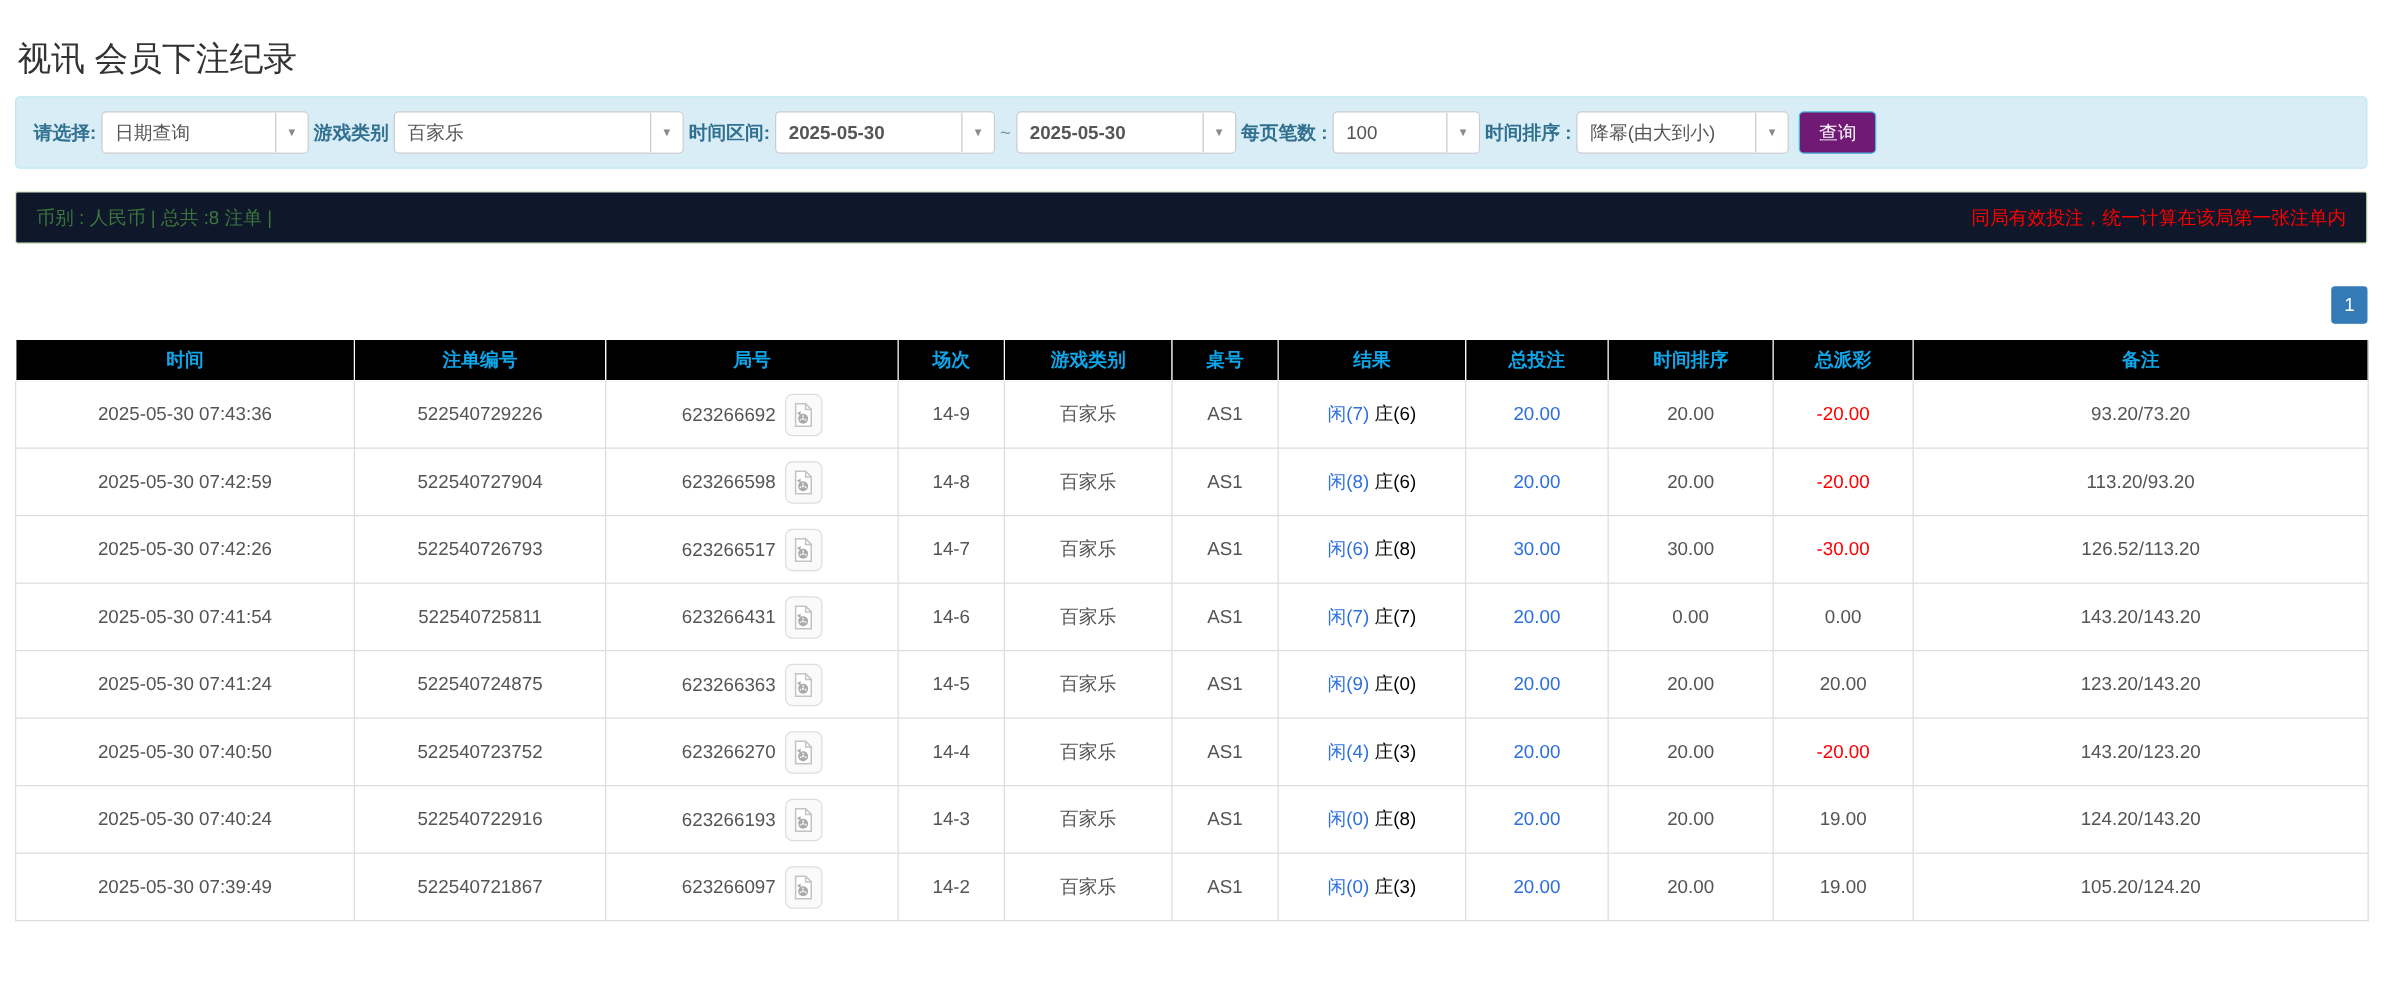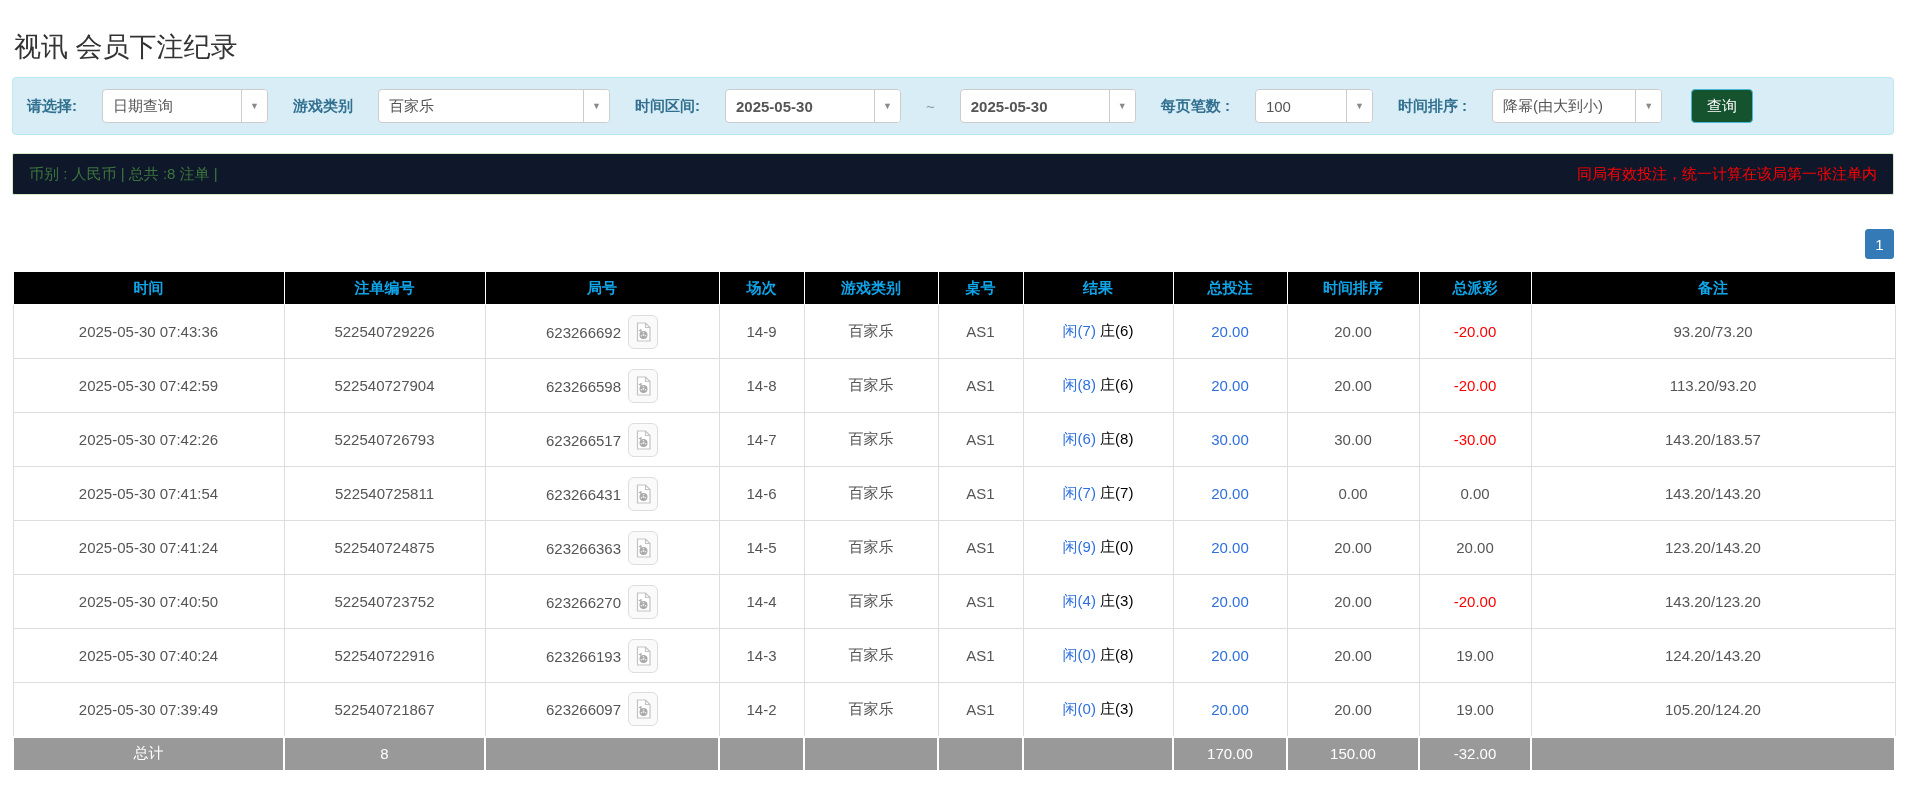--- a/index.html
+++ b/index.html
@@ -12,21 +12,21 @@
   .page-title {
     font-size: 27px; font-weight: 500; color: #333;
     padding: 6px 0 12px 14px;
     margin-top: 23px;
   }
   
   .filter-bar {
     margin: 0 12px;
     background: #d9edf7; border: 1px solid #bce8f1; border-radius: 4px;
     padding: 11px 14px;
-    display: flex; align-items: center; gap: 25px;
+    display: flex; align-items: center; gap: 4px;
     white-space: nowrap;
   }
   .filter-label { color: #31708f; font-weight: bold; font-size: 15px; }
   .combo {
     background: #fff; border: 1px solid #ccc; border-radius: 4px;
     height: 34px; display: inline-flex; align-items: stretch; overflow: hidden;
   }
   .combo .combo-value {
     padding: 0 10px; font-size: 15px; color: #555;
     display: flex; align-items: center; flex: 1;
@@ -37,21 +37,21 @@
     color: #8a8a8a; font-size: 9px; background: #fff;
   }
   .w-query  { width: 166px; }
   .w-game   { width: 232px; }
   .w-date   { width: 176px; font-weight: bold; }
   .w-size   { width: 118px; }
   .w-sort   { width: 170px; }
   .tilde { color: #7a9aa8; font-size: 15px; }
   .search-btn {
     height: 34px; padding: 0 15px; margin-left: 4px;
-    background: #14532d; border: 1px solid #46b8da; border-radius: 4px;
+    background: #701a75; border: 1px solid #46b8da; border-radius: 4px;
     color: #fff; font-size: 15px; cursor: pointer;
   }
   
   .summary-bar {
     margin: 18px 12px 0 12px;
     background: #0f172a; border: 1px solid #d6e9c6; border-radius: 2px;
     height: 42px; padding: 0 16px;
     display: flex; align-items: center; justify-content: space-between;
     font-size: 15px;
   }
@@ -243,21 +243,21 @@
                 <path d="M3.5 8.5l3-1.8v3.6z" fill="#a9a9a9"></path>
               </svg>
             </span></td>
           <td>14-7</td>
           <td>百家乐</td>
           <td>AS1</td>
           <td><span class="res-player">闲(6)</span> <span class="res-banker">庄(8)</span></td>
           <td><span class="blue-link">30.00</span></td>
           <td>30.00</td>
           <td class="neg-red">-30.00</td>
-          <td>143.20/183.57</td>
+          <td>126.52/113.20</td>
         </tr>
         <tr>
           <td>2025-05-30 07:41:54</td>
           <td>522540725811</td>
           <td><span class="round-num">623266431</span><span class="video-btn">
               <svg width="17" height="20" viewBox="0 0 17 20">
                 <path d="M2.5 1h8l4.5 4.5V19h-12.5z" fill="#fff" stroke="#c3c3c3" stroke-width="1.2"></path>
                 <path d="M10.5 1v4.5H15" fill="none" stroke="#c3c3c3" stroke-width="1.2"></path>
                 <circle cx="8.5" cy="13" r="4" fill="#a9a9a9"></circle>
                 <circle cx="8.5" cy="13" r="1" fill="#eee"></circle>
@@ -365,28 +365,15 @@
             </span></td>
           <td>14-2</td>
           <td>百家乐</td>
           <td>AS1</td>
           <td><span class="res-player">闲(0)</span> <span class="res-banker">庄(3)</span></td>
           <td><span class="blue-link">20.00</span></td>
           <td>20.00</td>
           <td>19.00</td>
           <td>105.20/124.20</td>
         </tr>
-        <tr class="totals-row">
-          <td>总计</td>
-          <td>8</td>
-          <td></td>
-          <td></td>
-          <td></td>
-          <td></td>
-          <td></td>
-          <td>170.00</td>
-          <td>150.00</td>
-          <td class="neg-red">-32.00</td>
-          <td></td>
-        </tr>
       </tbody>
   </table>
 </div>
 
 </body></html>

